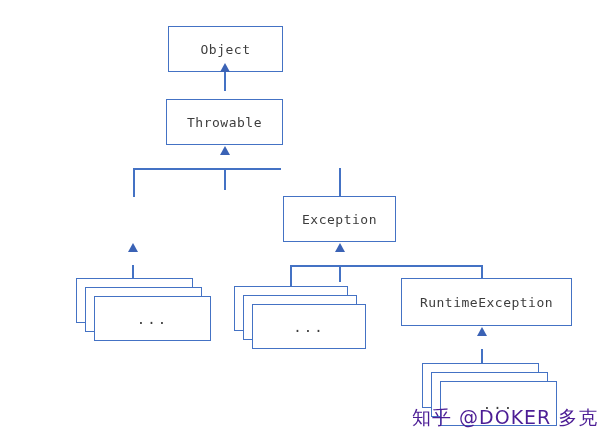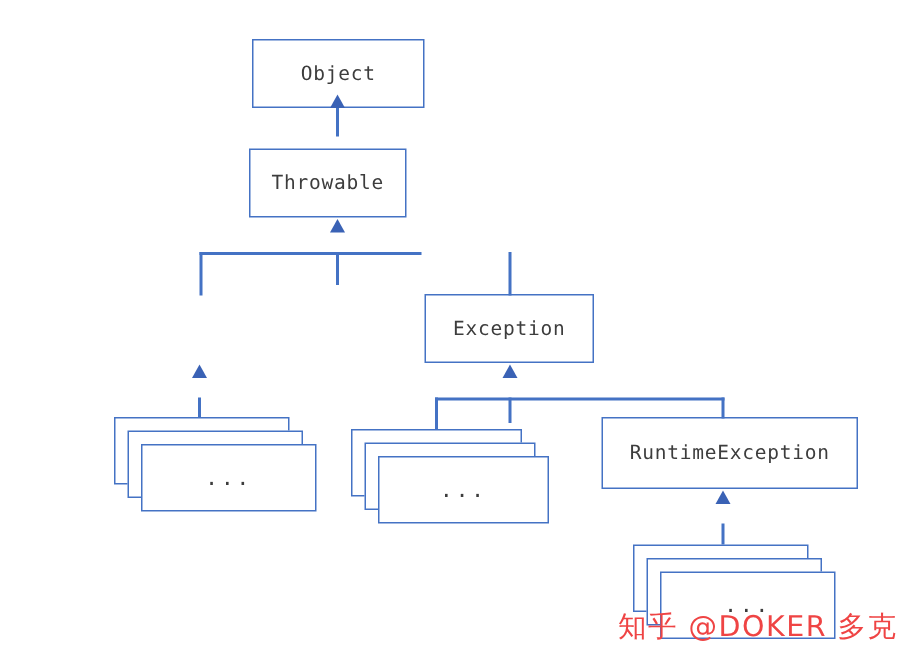--- a/index.html
+++ b/index.html
@@ -54,39 +54,39 @@
   .arrow {
     position: absolute;
     width: 0;
     height: 0;
     border-left: 5.5px solid transparent;
     border-right: 5.5px solid transparent;
     border-bottom: 9px solid #3a62b5;
   }
   .watermark {
     position: absolute;
-    color: #ef4444;
+    color: #4c1d95;
     font-family: "DejaVu Sans", "Liberation Sans", sans-serif;
     font-size: 19px;
     letter-spacing: 1px;
     white-space: nowrap;
     pointer-events: none;
     text-align: right;
   }
 </style>
 </head>
 <body>
 
 <div id="canvas">
 
   <div class="node" style="left:168px; top:26px; width:115px; height:46px;">
     <span>Object</span>
   </div>
 
-  <div class="node" style="left:166px; top:99px; width:105px; height:46px;align-items:center;">
+  <div class="node" style="left:166px; top:99px; width:117px; height:46px;align-items:center;">
     <span>Throwable</span>
   </div>
 
 
   <div class="node" style="left:283px; top:196px; width:113px; height:46px;align-items:center;">
     <span>Exception</span>
   </div>
 
   <div class="node" style="left:401px; top:278px; width:171px; height:48px;">
     <span>RuntimeException</span>

